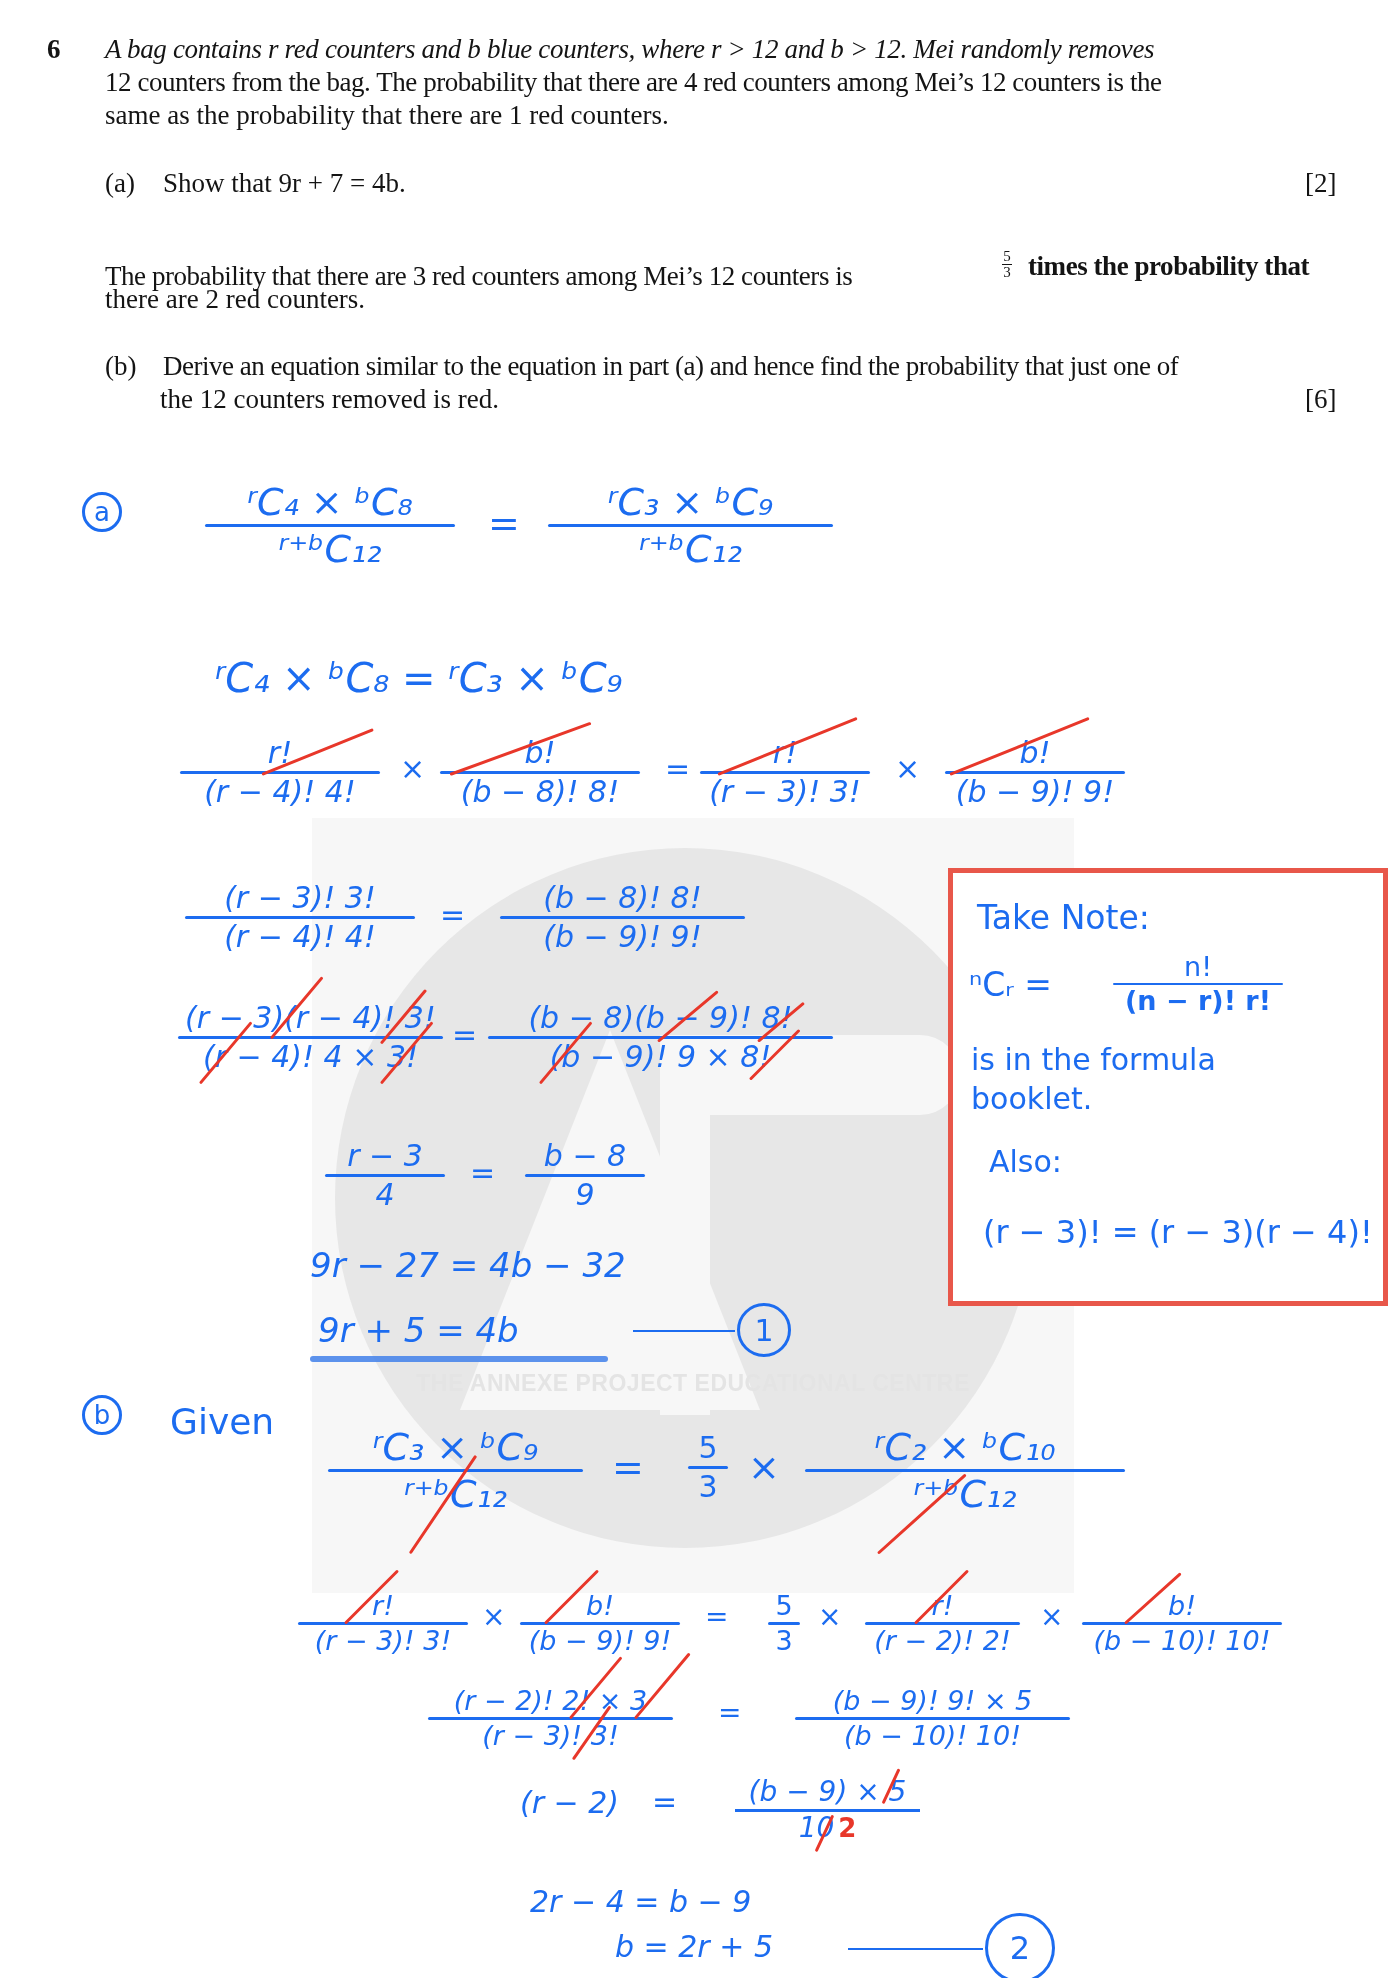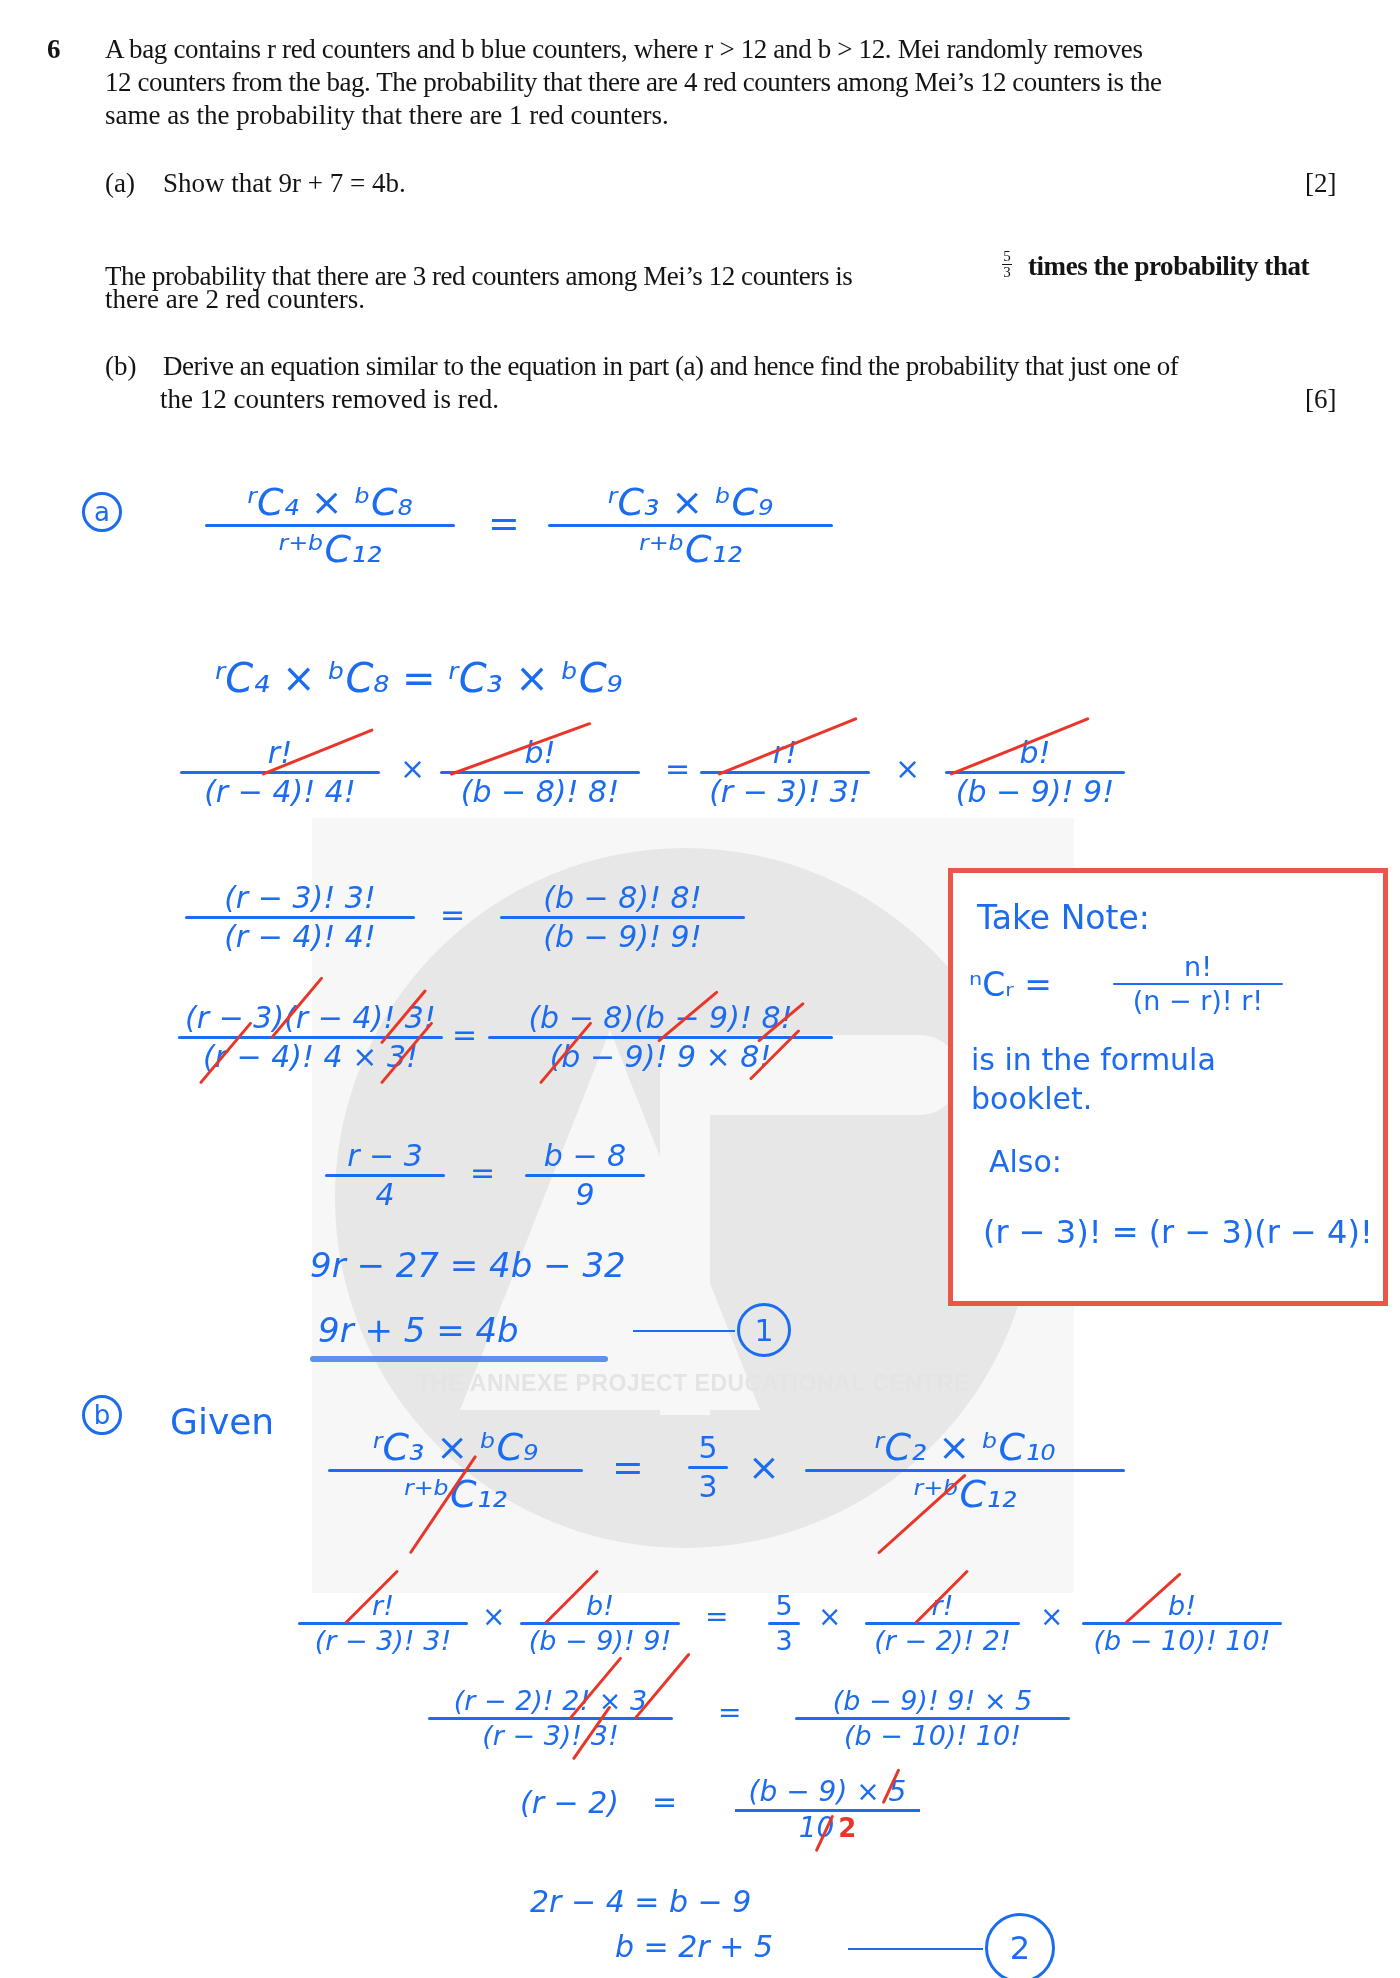--- a/index.html
+++ b/index.html
@@ -101,21 +101,21 @@
 <div id="page">
 
   <div id="wm-rect"></div>
   <div id="wm-circle"></div>
   <div id="wm-inner-a"></div>
   <div id="wm-stem"></div>
   <div id="wm-bar"></div>
   <div id="wm-text">THE ANNEXE PROJECT EDUCATIONAL CENTRE</div>
 
   <div class="serif qnum" style="left:47px; top:33px;">6</div>
-  <div class="serif" style="left:105px; top:33px; font-size:27px; letter-spacing:-0.35px;">A bag contains r red counters and b blue counters, where r &gt; 12 and b &gt; 12. Mei randomly removes</div>
+  <div class="serif" style="left:105px; top:33px; font-size:27px; letter-spacing:-0.35px;font-style:italic;">A bag contains r red counters and b blue counters, where r &gt; 12 and b &gt; 12. Mei randomly removes</div>
   <div class="serif" style="left:105px; top:66px; font-size:27px; letter-spacing:-0.45px;">12 counters from the bag. The probability that there are 4 red counters among Mei’s 12 counters is the</div>
   <div class="serif" style="left:105px; top:99px; font-size:27px;">same as the probability that there are 1 red counters.</div>
 
   <div class="serif" style="left:105px; top:167px;">(a)</div>
   <div class="serif" style="left:163px; top:167px;">Show that 9r + 7 = 4b.</div>
   <div class="serif" style="left:1305px; top:167px;">[2]</div>
 
   <div class="serif" style="left:105px; top:232px; letter-spacing:-0.45px;margin-top:28px;">The probability that there are 3 red counters among Mei’s 12 counters is</div>
   <div style="position:absolute; left:1002px; top:249px; display:flex; flex-direction:column; align-items:center; font-family:'Liberation Serif','DejaVu Serif',serif; font-size:15px; line-height:15px; color:#141414;">
     <span>5</span>
@@ -227,21 +227,21 @@
   <div class="circle" style="left:737px; top:1303px; width:54px; height:54px; font-size:30px;">
       <span>1</span>
     </div>
 
   <div id="note-box">
     <div class="note-ink" style="left:24px; top:26px;">Take Note:</div>
     <div class="note-ink" style="left:16px; top:93px;">ⁿCᵣ =</div>
     <div class="frac small" style="left:160px; top:78px; width:170px;">
       <span class="num" style="font-style:normal;">n!</span>
       <span class="bar" style="height:2px;"></span>
-      <span class="den" style="font-style:normal;">(n − r)! r!</span>
+      <span class="den" style="font-style:normal;font-weight:bold;">(n − r)! r!</span>
     </div>
     <div class="note-ink" style="left:18px; top:168px; font-size:30px;">is in the formula</div>
     <div class="note-ink" style="left:18px; top:207px; font-size:30px;">booklet.</div>
     <div class="note-ink" style="left:36px; top:270px; font-size:30px;">Also:</div>
     <div class="note-ink" style="left:30px; top:340px; font-size:32px;">(r − 3)! = (r − 3)(r − 4)!</div>
   </div>
 
   <div class="circle" style="left:82px; top:1395px; width:40px; height:40px; font-size:26px;">
       <span>b</span>
     </div>

